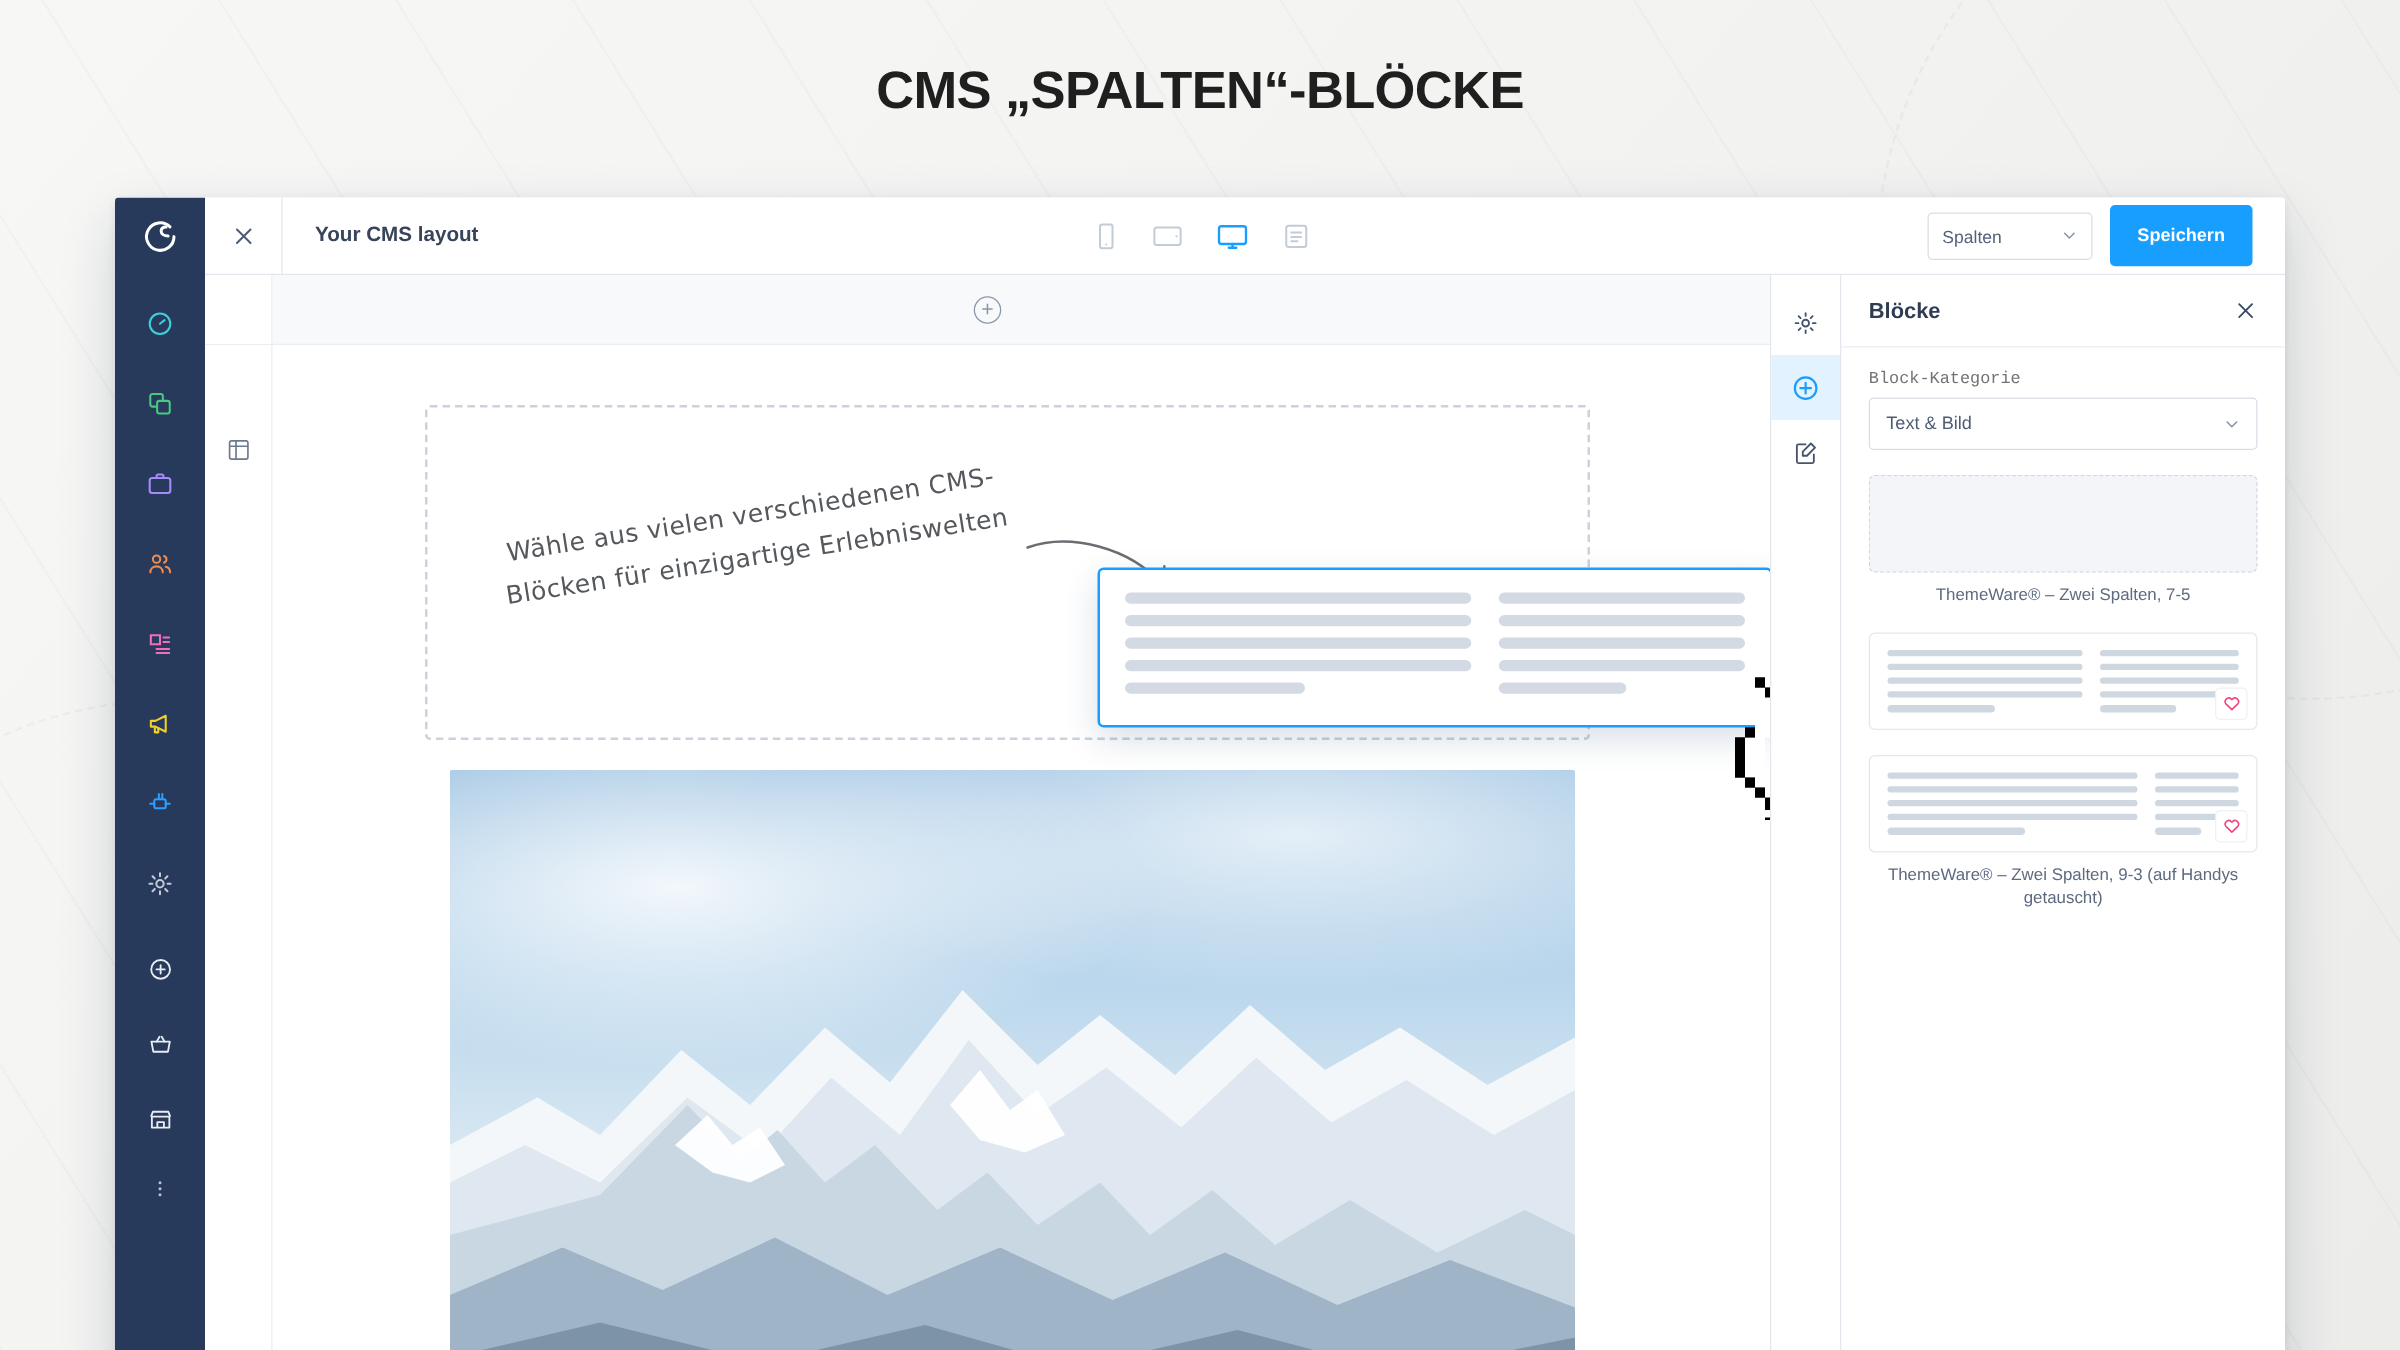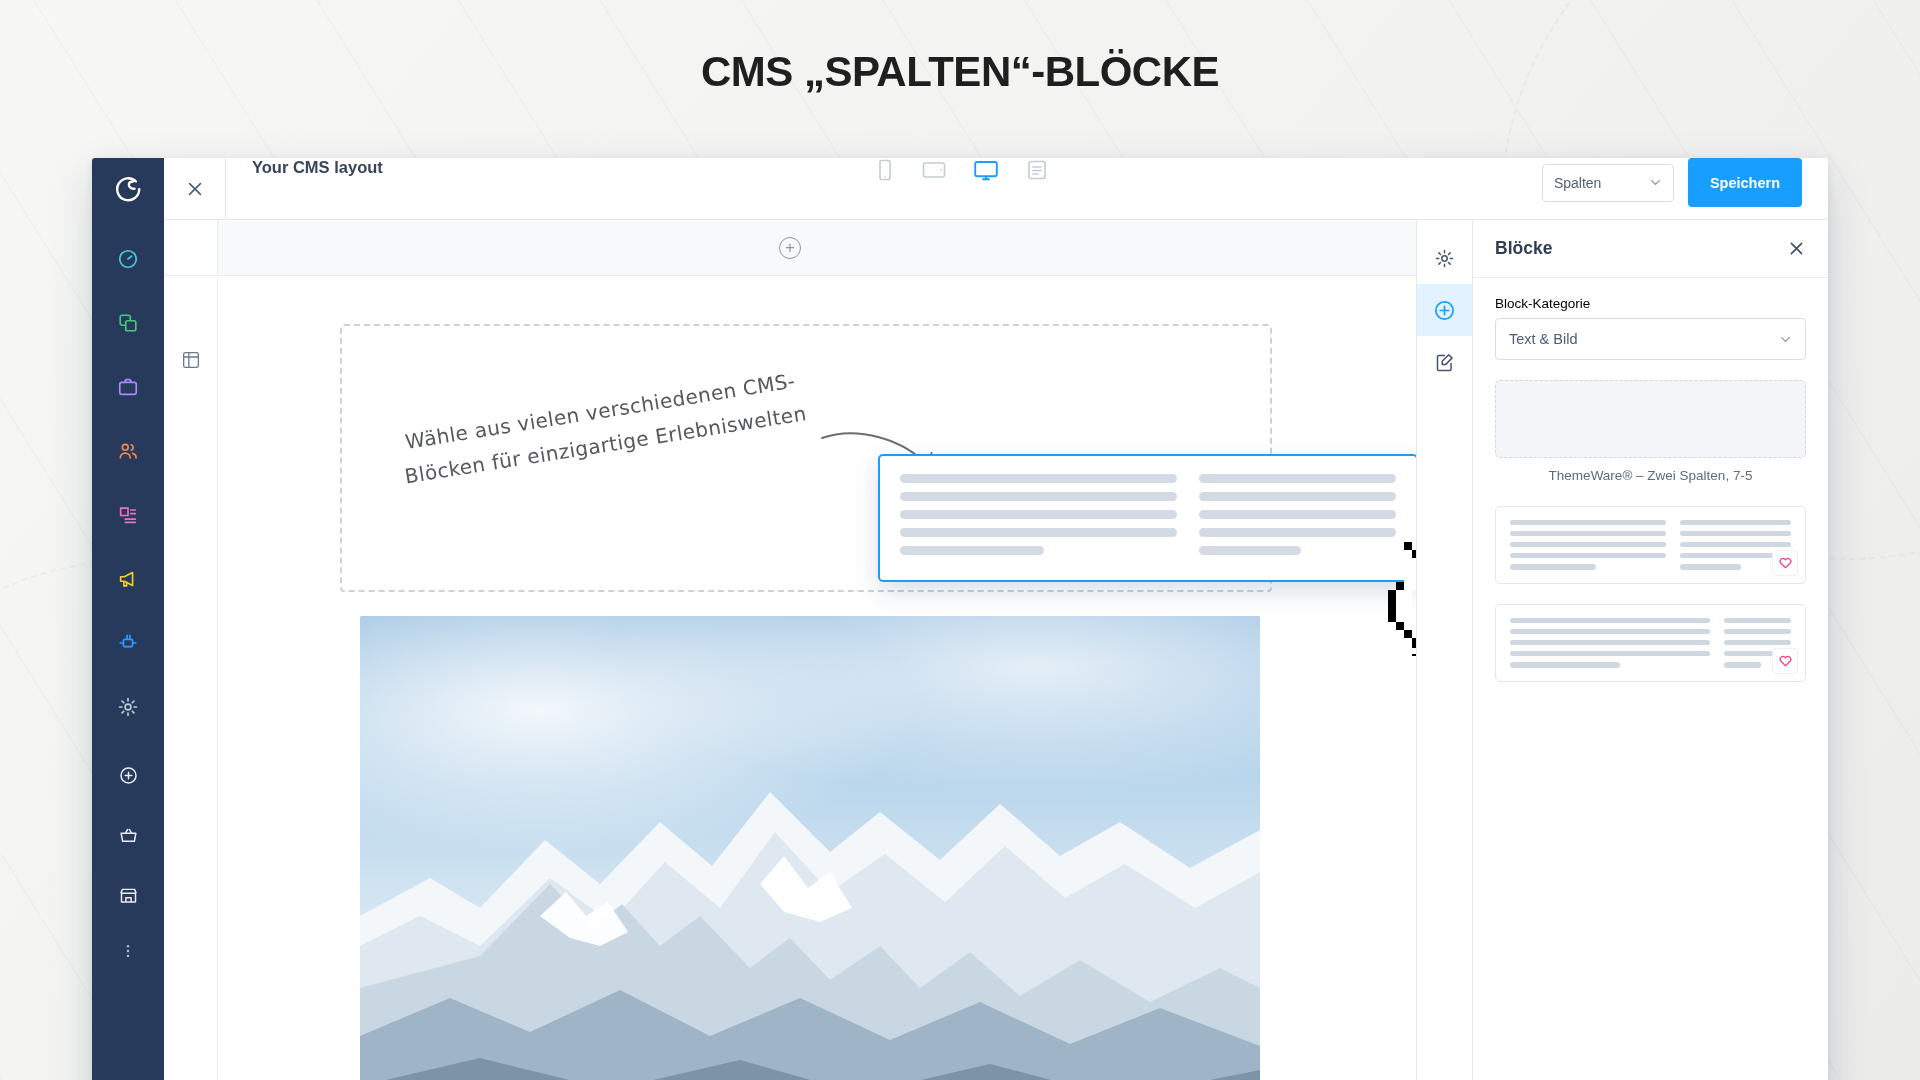--- a/index.html
+++ b/index.html
@@ -70,21 +70,21 @@
     color: #b9c2d4;
   }
 
   
   .main { flex: 1; display: flex; flex-direction: column; min-width: 0; }
 
   
   .topbar {
     height: 62px; flex: 0 0 62px;
     border-bottom: 1px solid #e4e8ee;
-    display: flex; align-items: flex-start;
+    display: flex; align-items: center;
     background: #fff;
   }
   .tb-close {
     width: 62px; height: 62px;
     display: flex; align-items: center; justify-content: center;
     color: #4a5b75; cursor: pointer;
     border-right: 1px solid #e4e8ee;
   }
   .tb-title {
     padding-left: 26px;
@@ -232,21 +232,21 @@
   }
   .panel-head {
     height: 58px; flex: 0 0 58px;
     border-bottom: 1px solid #e9edf2;
     display: flex; align-items: center; justify-content: space-between;
     padding: 0 22px;
   }
   .panel-title { font-size: 17.5px; font-weight: bold; color: #2f3d54; }
   .panel-close { color: #394a63; cursor: pointer; display:flex; }
   .panel-body { flex: 1; padding: 18px 22px 0; overflow: hidden; }
-  .field-label { font-size: 13.5px; color: #000000; margin-bottom: 7px; }
+  .field-label { font-size: 13.5px; color: #737373; margin-bottom: 7px; font-family: Liberation Mono, monospace; }
   .cat-select {
     height: 42px; border: 1px solid #d8dde5; border-radius: 4px;
     display: flex; align-items: center; justify-content: space-between;
     padding: 0 13px; font-size: 14.5px; color: #4e5c74; cursor: pointer;
   }
 
   .block-list { margin-top: 20px; }
   .block-item { margin-bottom: 20px; }
   .block-prev {
     height: 78px; border: 1px solid #e3e7ee; border-radius: 5px;
@@ -569,20 +569,21 @@
                     <div class="bbar"></div>
                     <div class="bbar"></div>
                     <div class="bbar short"></div>
                   </div>
                   <div class="fav">
                     <svg width="15" height="15" viewBox="0 0 24 24" fill="none" stroke="#f0437f" stroke-width="2" stroke-linejoin="round">
                       <path d="M12 20.3l-7.3-7a4.6 4.6 0 0 1 6.5-6.5l.8.8.8-.8a4.6 4.6 0 0 1 6.5 6.5z"></path>
                     </svg>
                   </div>
                 </div>
+                <div class="block-label">ThemeWare® – Zwei Spalten, 9-3 (auf Handys getauscht)</div>
               </div>
             </div>
         </div>
       </div>
 
     </div>
   </div>
 </div>
 
 </body></html>

